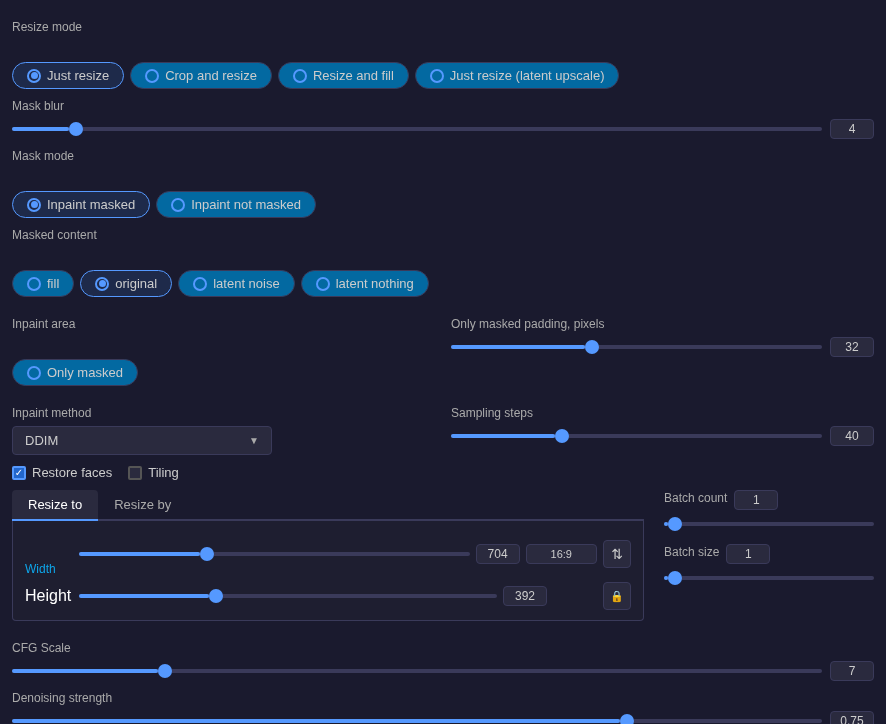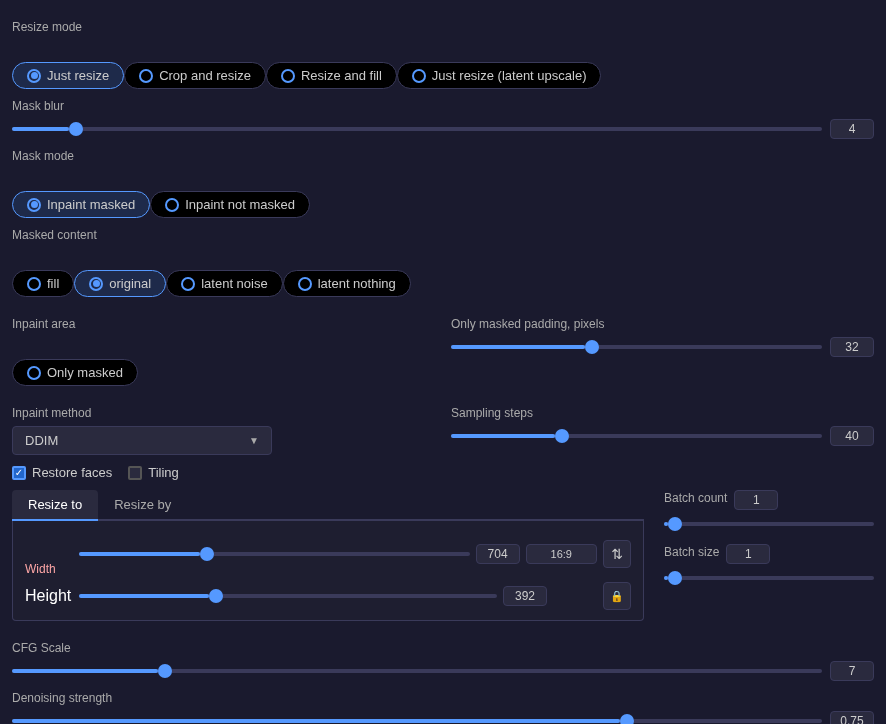--- a/index.html
+++ b/index.html
@@ -17,29 +17,30 @@
       color: #aaa;
       font-size: 12px;
       margin-bottom: 6px;
       margin-top: 10px;
     }
 
     
     .radio-group {
       display: flex;
       flex-wrap: wrap;
+      gap: 6px;
       margin-bottom: 10px;
       margin-top: 28px;
     }
 
     .radio-btn {
       display: flex;
       align-items: center;
       gap: 6px;
-      background: #000000;
+      background: #0369a1;
       border: 1px solid #3a3a5a;
       border-radius: 20px;
       padding: 5px 14px;
       cursor: pointer;
       font-size: 13px;
       color: #ccc;
     }
 
     .radio-btn.active {
       border-color: #5599ff;
@@ -439,21 +440,21 @@
 
 <div class="main-layout">
   <div class="left-col">
     <div class="tabs">
       <button class="tab active">Resize to</button>
       <button class="tab">Resize by</button>
     </div>
     <div class="tab-content">
 
       <div style="display:flex;align-items:center;gap:6px;margin-bottom:6px;">
-        <span style="color:#fca5a5;font-size:12px;width:48px;margin-top:31px;">Width</span>
+        <span style="color:#0ea5e9;font-size:12px;width:48px;margin-top:31px;">Width</span>
         <div class="slider-container">
           <div class="slider-track">
             <div class="slider-fill" style="width:31%"></div>
             <div class="slider-thumb" style="left:31%"></div>
           </div>
         </div>
         <div class="value-box">704</div>
         <div class="aspect-btn">16:9</div>
         <div class="icon-btn">
           <span>⇅</span>

